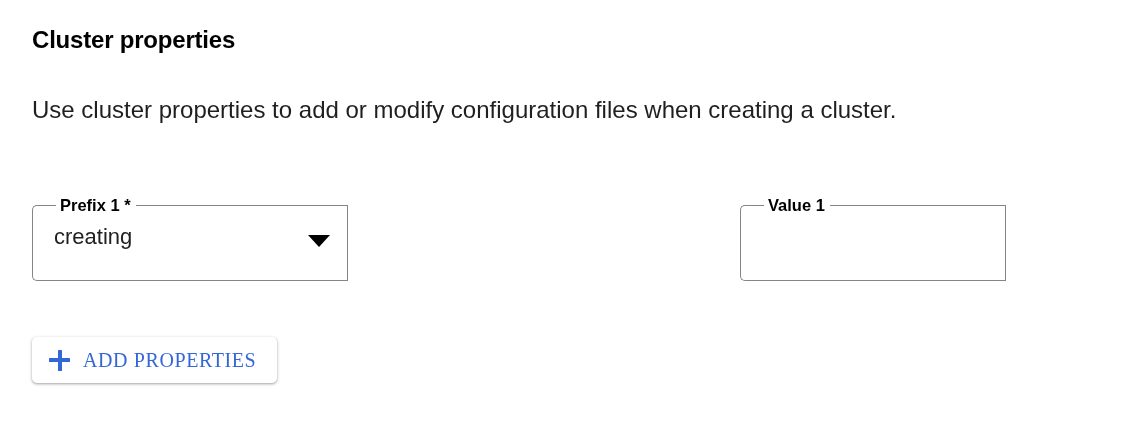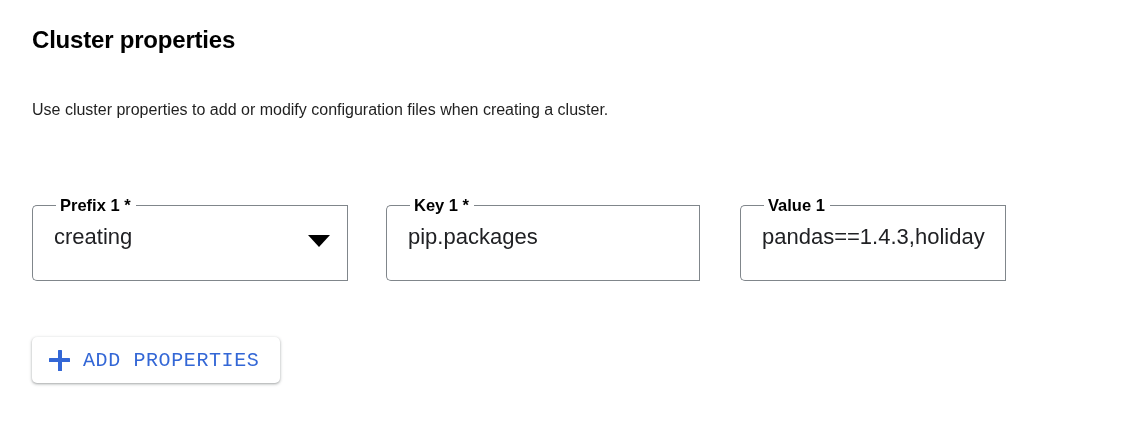--- a/index.html
+++ b/index.html
@@ -26,21 +26,21 @@
     line-height: 44px;
     color: #000000;
     letter-spacing: -0.2px;
     white-space: nowrap;
   }
 
   .page-subtitle {
     position: absolute;
     left: 32px;
     top: 96px;
-    font-size: 16px;
+    font-size: 24px;
     font-weight: 400;
     line-height: 28px;
     color: #1f1f1f;
     white-space: nowrap;
   }
 
   
   .form-row {
     position: absolute;
     left: 0;
@@ -160,21 +160,21 @@
     padding: 0 21px 0 17px;
     display: flex;
     align-items: center;
     gap: 13px;
     background: #ffffff;
     border: none;
     border-radius: 5px;
     box-shadow: 0 1px 2px 0 rgba(60,64,67,0.30),
                 0 1px 3px 1px rgba(60,64,67,0.15);
     cursor: pointer;
-    font-family: Liberation Mono, monospace;
+    font-family: Liberation Serif, serif;
   }
   .add-button .plus-icon {
     position: relative;
     width: 21px;
     height: 21px;
     flex: 0 0 21px;
   }
   .add-button .plus-icon::before,
   .add-button .plus-icon::after {
     content: "";
@@ -210,40 +210,29 @@
       <span class="ol-left"></span>
       <span class="ol-notch"></span>
       <span class="ol-topbar"></span>
       <span class="ol-right"></span>
     </div>
     <span class="field-label">Prefix 1 *</span>
     <span class="field-value-text">creating</span>
     <span class="dropdown-arrow"></span>
   </div>
 
-  <div class="field field-key">
-    <div class="outline">
-      <span class="ol-left"></span>
-      <span class="ol-notch"></span>
-      <span class="ol-topbar"></span>
-      <span class="ol-right"></span>
-    </div>
-    <span class="field-label">Key 1 *</span>
-    <span class="field-value-text">pip.packages</span>
-  </div>
 
   <div class="field field-value">
     <div class="outline">
       <span class="ol-left"></span>
       <span class="ol-notch"></span>
       <span class="ol-topbar"></span>
       <span class="ol-right"></span>
     </div>
     <span class="field-label">Value 1</span>
-    <span class="field-value-text">pandas==1.4.3,holiday</span>
   </div>
 
 </div>
 
 <button class="add-button">
   <span class="plus-icon"></span>
   <span class="btn-label">ADD PROPERTIES</span>
 </button>
 
 </body></html>

